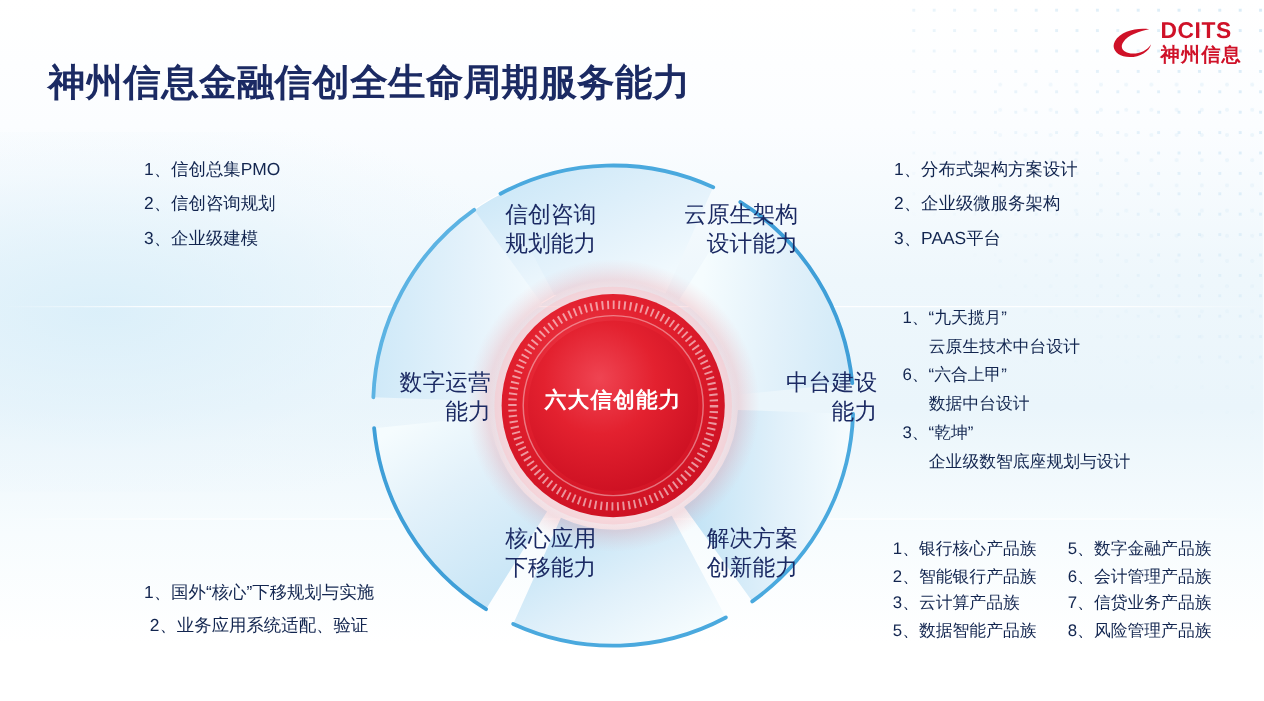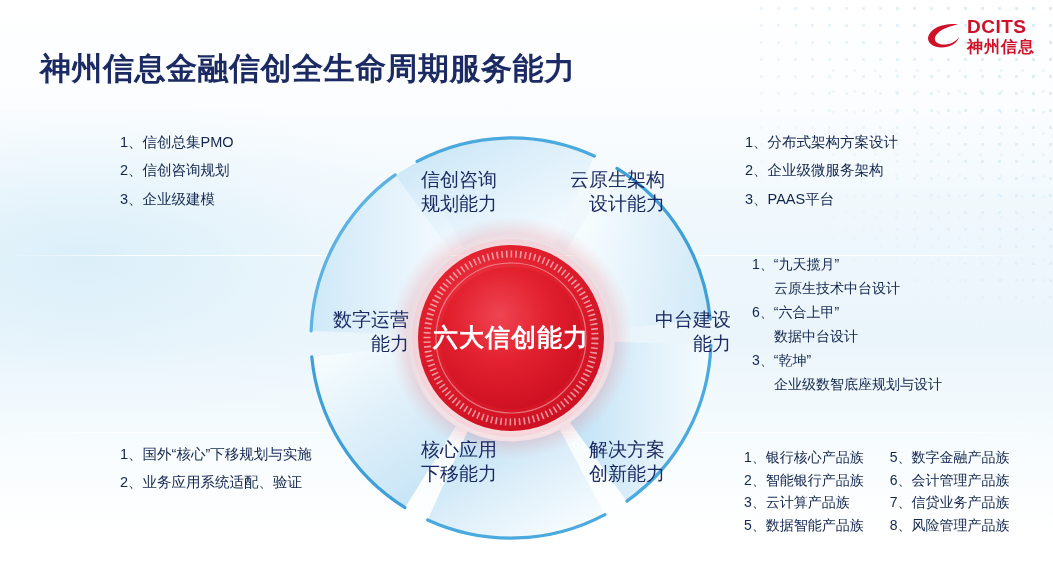--- a/index.html
+++ b/index.html
@@ -71,21 +71,21 @@
     color:#1b2a63;
     font-size:19px;
     line-height:1.25;
     text-align:right;
     white-space:pre-line;
     pointer-events:none;
   }
   .core-label{
     position:absolute;
     color:#ffffff;
-    font-size:25px;
+    font-size:18px;
     font-weight:bold;
     letter-spacing:1px;
     text-align:center;
     white-space:nowrap;
   }
 
   
   .blk{
     position:absolute;
     color:#12254f;
@@ -224,21 +224,21 @@
     <div class="core-label" style="left:0;top:193px;width:460px;">六大信创能力</div>
   </div>
 
   <div class="blk" style="left:120px;top:128px;">
     <div class="li">1、信创总集PMO</div>
     <div class="li">2、信创咨询规划</div>
     <div class="li">3、企业级建模</div>
   </div>
 
 
-  <div class="blk" style="left:120px;top:440px;">
+  <div class="blk" style="left:120px;top:480px;text-align:center;">
     <div class="li">1、国外“核心”下移规划与实施</div>
     <div class="li">2、业务应用系统适配、验证</div>
   </div>
 
   <div class="blk" style="left:745px;top:128px;">
     <div class="li">1、分布式架构方案设计</div>
     <div class="li">2、企业级微服务架构</div>
     <div class="li">3、PAAS平台</div>
   </div>
 

